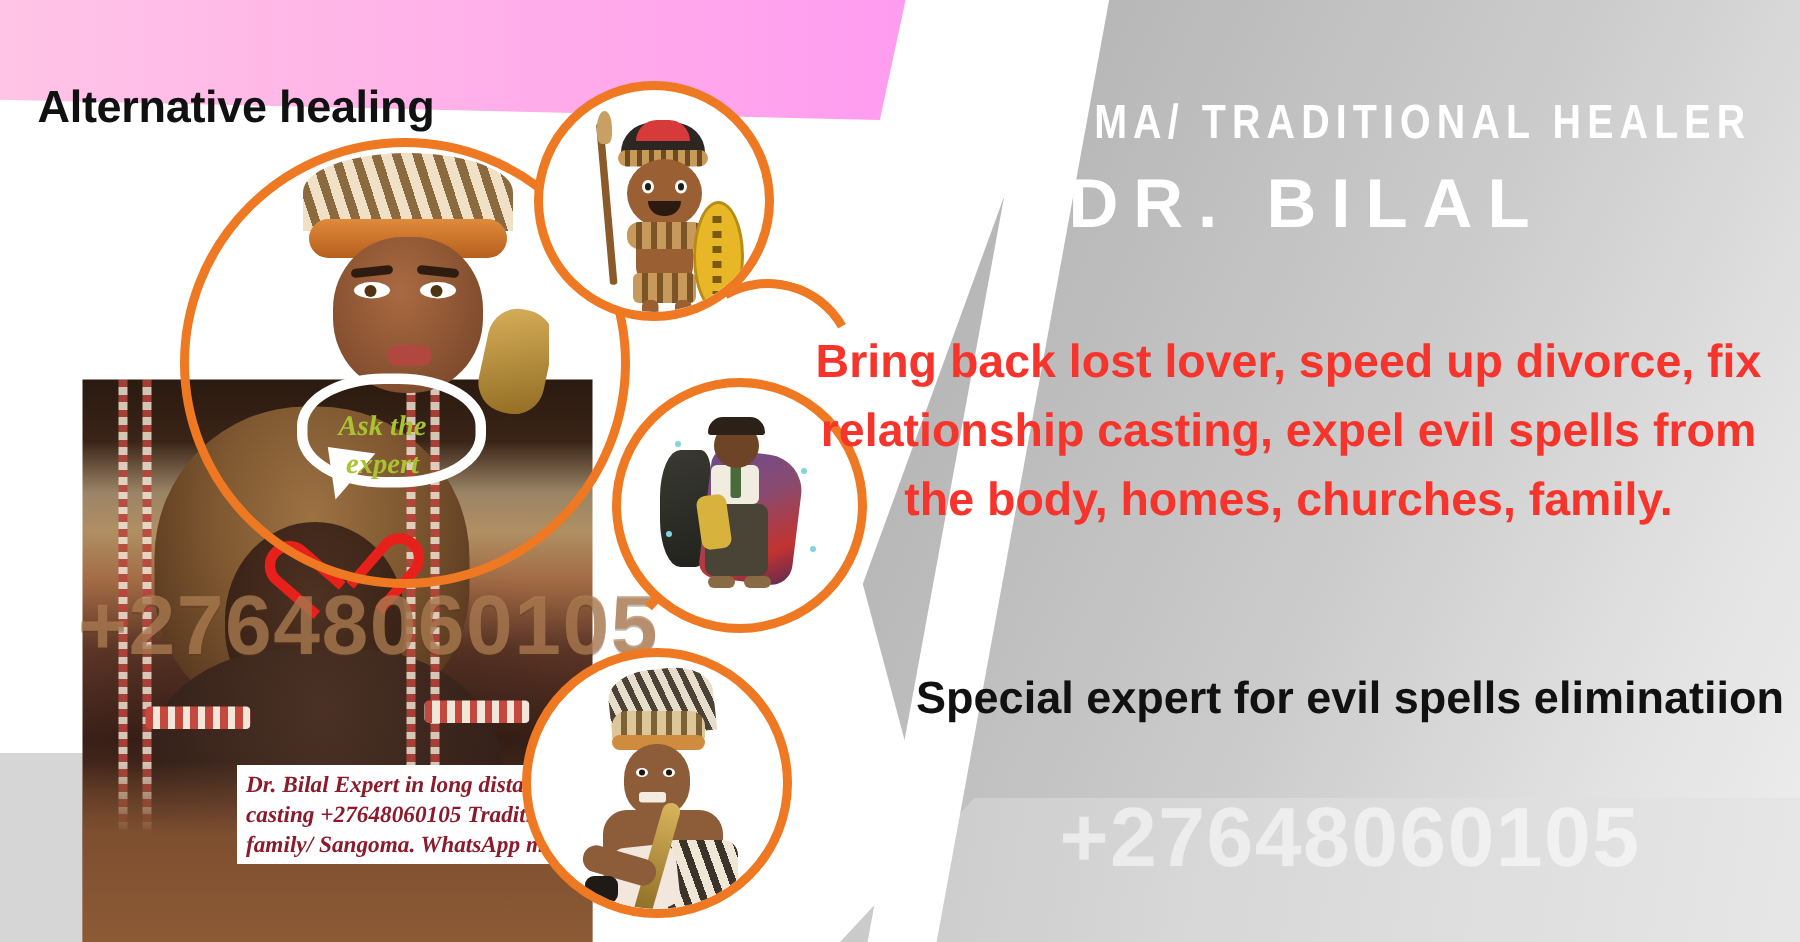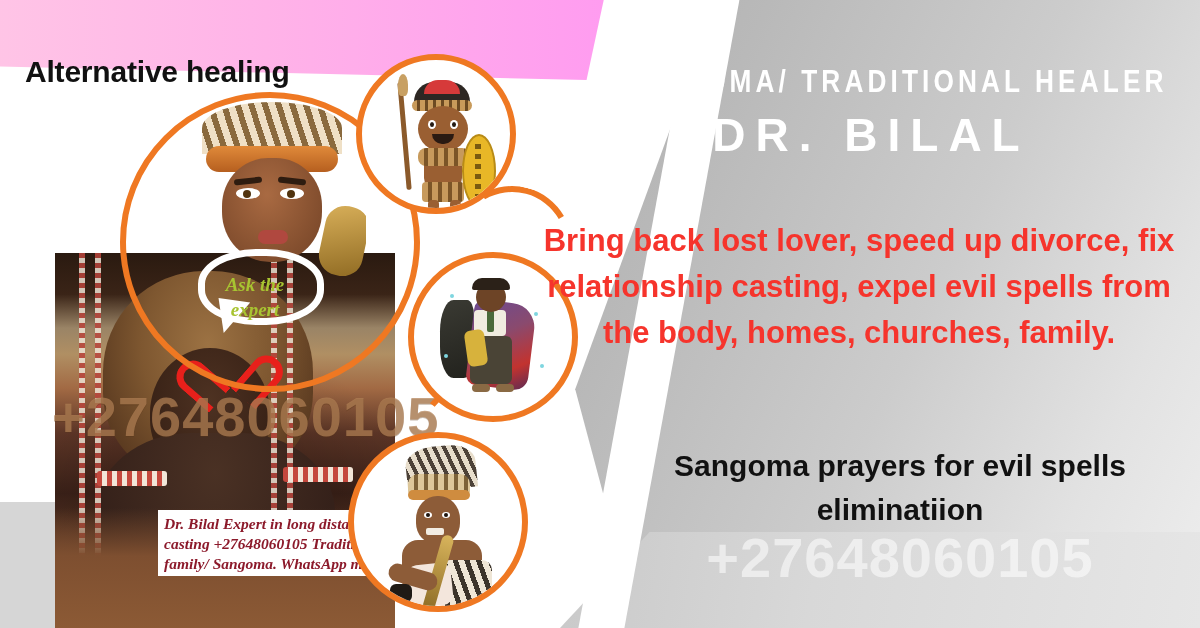--- a/index.html
+++ b/index.html
@@ -398,16 +398,16 @@
 
   <div class="bubble"></div>
   <div class="bubble-tail"></div>
   <div class="bubble-text">Ask the expert</div>
 
   <div class="alt-heading">Alternative healing</div>
 
   <div class="kicker">SANGOMA/ TRADITIONAL HEALER</div>
   <div class="brand">DR. BILAL</div>
   <div class="services">Bring back lost lover, speed up divorce, fix relationship casting, expel evil spells from the body, homes, churches, family.</div>
-  <div class="special">Sangoma prayers for  evil spells eliminatiion</div>
+  <div class="special">Special expert for  evil spells eliminatiion</div>
   <div class="phone-big">+27648060105</div>
 
 </div>
 
 </body></html>

